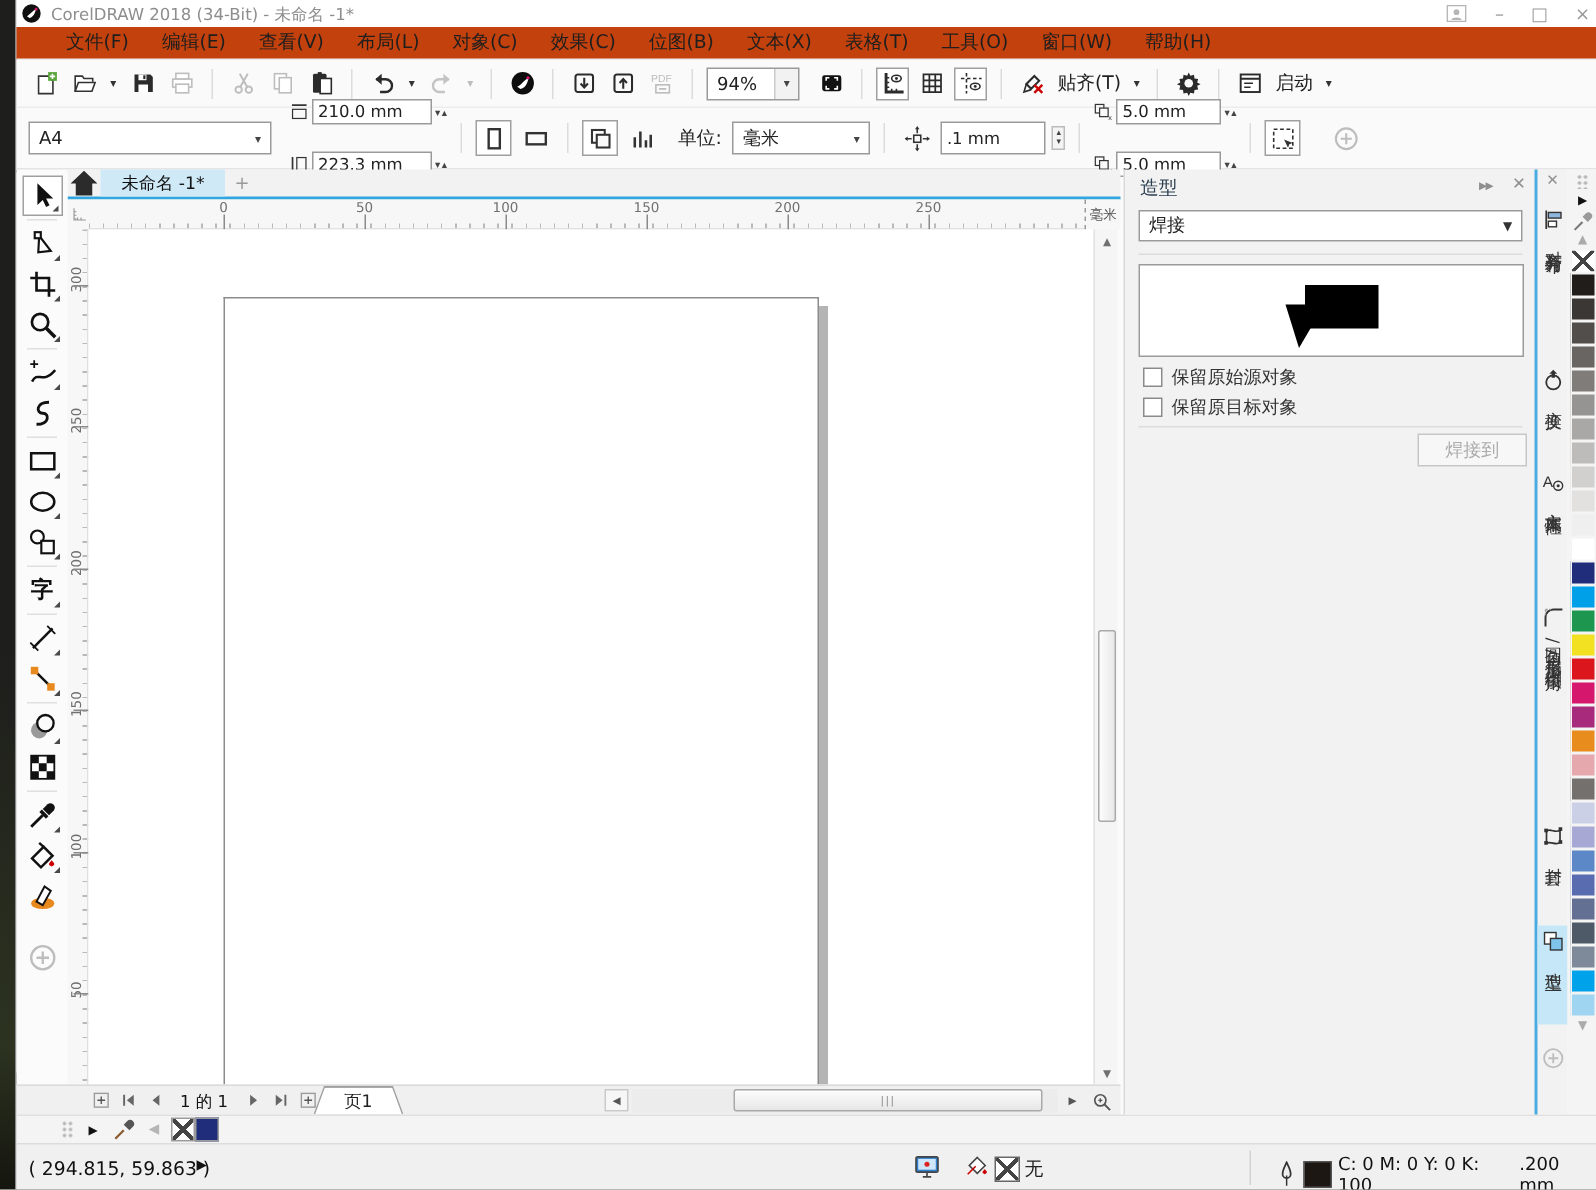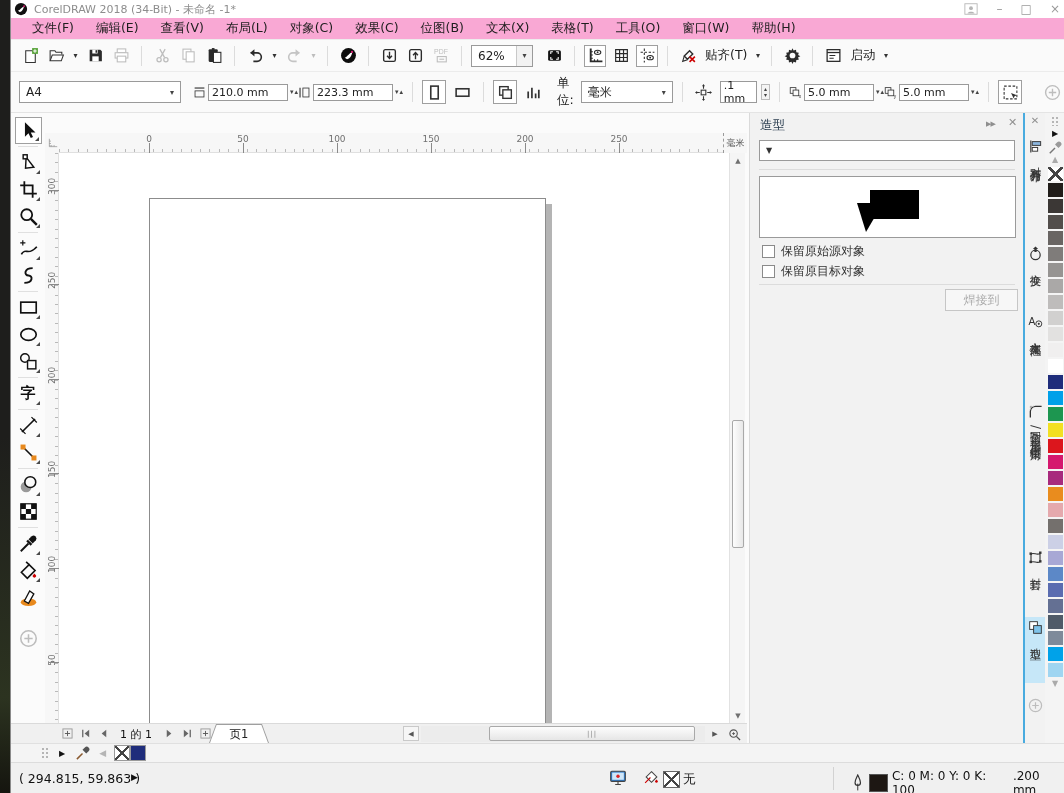--- a/index.html
+++ b/index.html
@@ -14,22 +14,22 @@
   
   #titlebar{position:absolute;left:0;top:0;width:100%;height:18px;background:#ffffff;
             display:flex;align-items:center;padding-left:3px;}
   #titlebar .logo{width:14px;height:14px;display:inline-flex;margin-right:6px;}
   #titlebar .title{font-size:11px;color:#8d8d8d;}
   .winctl{position:absolute;right:4px;top:0;height:18px;display:flex;align-items:center;gap:18px;color:#9a9a9a;}
   .winctl span{font-size:12px;line-height:18px;cursor:default;}
   .winctl .acct{width:15px;height:14px;display:inline-flex;}
 
   
-  #menubar{position:absolute;left:0;top:18px;width:100%;height:22px;background:#f9a8d4;
-           display:flex;align-items:center;padding-left:10px;border-bottom:1px solid #ededed;}
+  #menubar{position:absolute;left:0;top:18px;width:100%;height:22px;background:#c2410c;
+           display:flex;align-items:center;padding-left:22px;border-bottom:1px solid #ededed;}
   .menu-item{padding:0 11px;font-size:12.5px;color:#1e1e1e;}
 
   
   #stdbar{position:absolute;left:0;top:40px;width:100%;height:32px;background:#fafafa;
           display:flex;align-items:center;padding-left:8px;gap:4px;border-bottom:1px solid #ececec;}
   .tb-btn{width:22px;height:22px;display:inline-flex;align-items:center;justify-content:center;flex:none;}
   .tb-btn svg{width:17px;height:17px;}
   .tb-caret{font-size:8px;color:#333;width:9px;text-align:center;flex:none;}
   .tb-caret.disabled{color:#bdbdbd;}
   .tb-sep{width:1px;height:20px;background:#dcdcdc;margin:0 5px;flex:none;}
@@ -37,21 +37,21 @@
   .combo{height:22px;border:1px solid #9a9a9a;background:#fff;display:inline-flex;align-items:center;flex:none;}
   .combo .val{padding:0 6px;font-size:12px;min-width:40px;}
   .combo .dd{width:16px;height:100%;border-left:1px solid #c9c9c9;display:inline-flex;align-items:center;
              justify-content:center;font-size:8px;color:#444;background:#f2f2f2;}
   .tb-label{font-size:12.5px;color:#1e1e1e;margin:0 2px;}
 
   
   #propbar{position:absolute;left:0;top:72px;width:100%;height:41px;background:#fafafa;
            display:flex;align-items:center;padding-left:8px;gap:4px;border-bottom:1px solid #e4e4e4;}
   .pb-combo{width:162px;height:22px;}
-  .dimcol{display:flex;flex-direction:row;gap:0;}
+  .dimcol{display:flex;flex-direction:column;gap:18px;}
   .dimrow{display:flex;align-items:center;gap:2px;height:17px;}
   .dimrow svg{width:13px;height:13px;}
   .pb-input{height:17px;border:1px solid #9a9a9a;background:#fff;font-size:11px;
             display:inline-flex;align-items:center;padding:0 3px;width:80px;}
   .spin-lr{display:inline-flex;gap:1px;font-size:7px;color:#444;}
   .spin-ud{display:inline-flex;flex-direction:column;font-size:6px;line-height:6px;color:#444;
            border:1px solid #bbb;background:#f4f4f4;padding:1px 2px;}
   .pb-btn{width:24px;height:24px;display:inline-flex;align-items:center;justify-content:center;flex:none;}
   .pb-btn svg{width:17px;height:17px;}
   .pb-label{font-size:12.5px;margin:0 3px 0 8px;}
@@ -320,21 +320,21 @@
       </span>
     <span class="tb-btn">
         <svg viewBox="0 0 16 16">
           <text x="1" y="7" font-size="6.5" fill="#bdbdbd" font-family="sans-serif">PDF</text>
           <rect x="4" y="9" width="8.5" height="5" fill="none" stroke="#bdbdbd"></rect>
           <path d="M6 11.5h4.5" stroke="#bdbdbd"></path>
         </svg>
       </span>
     <span class="tb-sep"></span>
     <span class="combo">
-      <span class="val" style="width:44px">62%</span>
+      <span class="val" style="width:44px">94%</span>
       <span class="dd">▾</span>
     </span>
     <span class="tb-btn" style="margin-left:6px">
         <svg viewBox="0 0 16 16">
           <rect x="2" y="3" width="12" height="10" rx="1.5" fill="#111"></rect>
           <path d="M4.5 6.5v-2h2M11.5 6.5v-2h-2M4.5 9.5v2h2M11.5 9.5v2h-2" stroke="#fff" fill="none"></path>
         </svg>
       </span>
     <span class="tb-sep"></span>
     <span class="tb-btn toggled">
@@ -499,20 +499,29 @@
         </svg>
       </span>
     <span class="pb-btn" style="margin-left:14px">
         <svg viewBox="0 0 16 16">
           <circle cx="8" cy="8" r="6.5" fill="none" stroke="#bdbdbd" stroke-width="1.3"></circle>
           <path d="M8 4.5v7M4.5 8h7" stroke="#bdbdbd" stroke-width="1.3"></path>
         </svg>
       </span>
   </div>
 
+  <div id="tabrow">
+    <span class="home">
+      <svg viewBox="0 0 16 16">
+          <path d="M8 2L1.5 8.2H4V14h8V8.2h2.5z" fill="#2b2b2b"></path>
+        </svg>
+    </span>
+    <span class="doc-tab">未命名 -1*</span>
+    <span class="newtab">+</span>
+  </div>
 
   <div id="toolbox">
       <span class="tool flyout selected">
         <svg viewBox="0 0 16 16">
           <path d="M5 1v12.2l3-2.8 1.9 3.9 1.9-.9-1.9-3.8h4z" fill="#111"></path>
         </svg>
       </span>
       <span class="tool-sep"></span>
       <span class="tool flyout">
         <svg viewBox="0 0 16 16">
@@ -766,20 +775,21 @@
       <span>C: 0 M: 0 Y: 0 K: 100</span>
       <span>.200 mm</span>
     </span>
   </div>
 
   <div id="docker">
     <span id="docker-title">造型</span>
     <span id="docker-coll">▶▶</span>
     <span id="docker-close">✕</span>
     <div id="shape-combo">
+      <span class="val">焊接</span>
       <span class="dd">▼</span>
     </div>
     <div class="dk-hr" style="top:56px"></div>
     <div id="preview">
       <svg width="255" height="60">
         <polygon points="97,26 123,26 106,55" fill="#000"></polygon>
         <rect x="110" y="13" width="49" height="29" fill="#000"></rect>
       </svg>
     </div>
     <div class="dk-check" style="top:130px">

